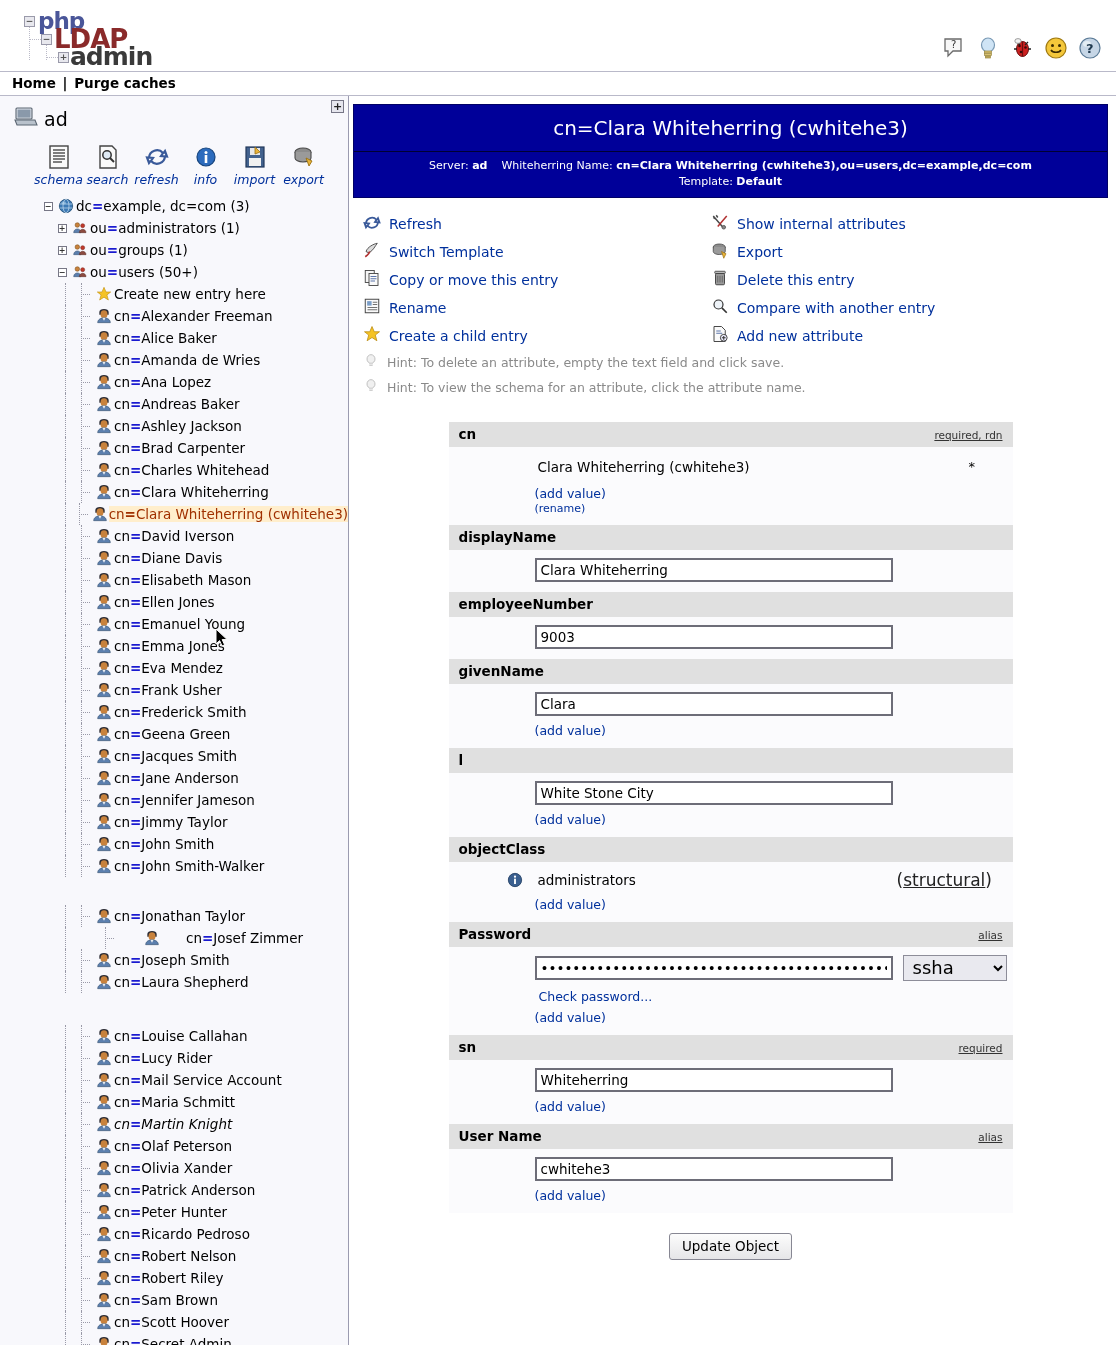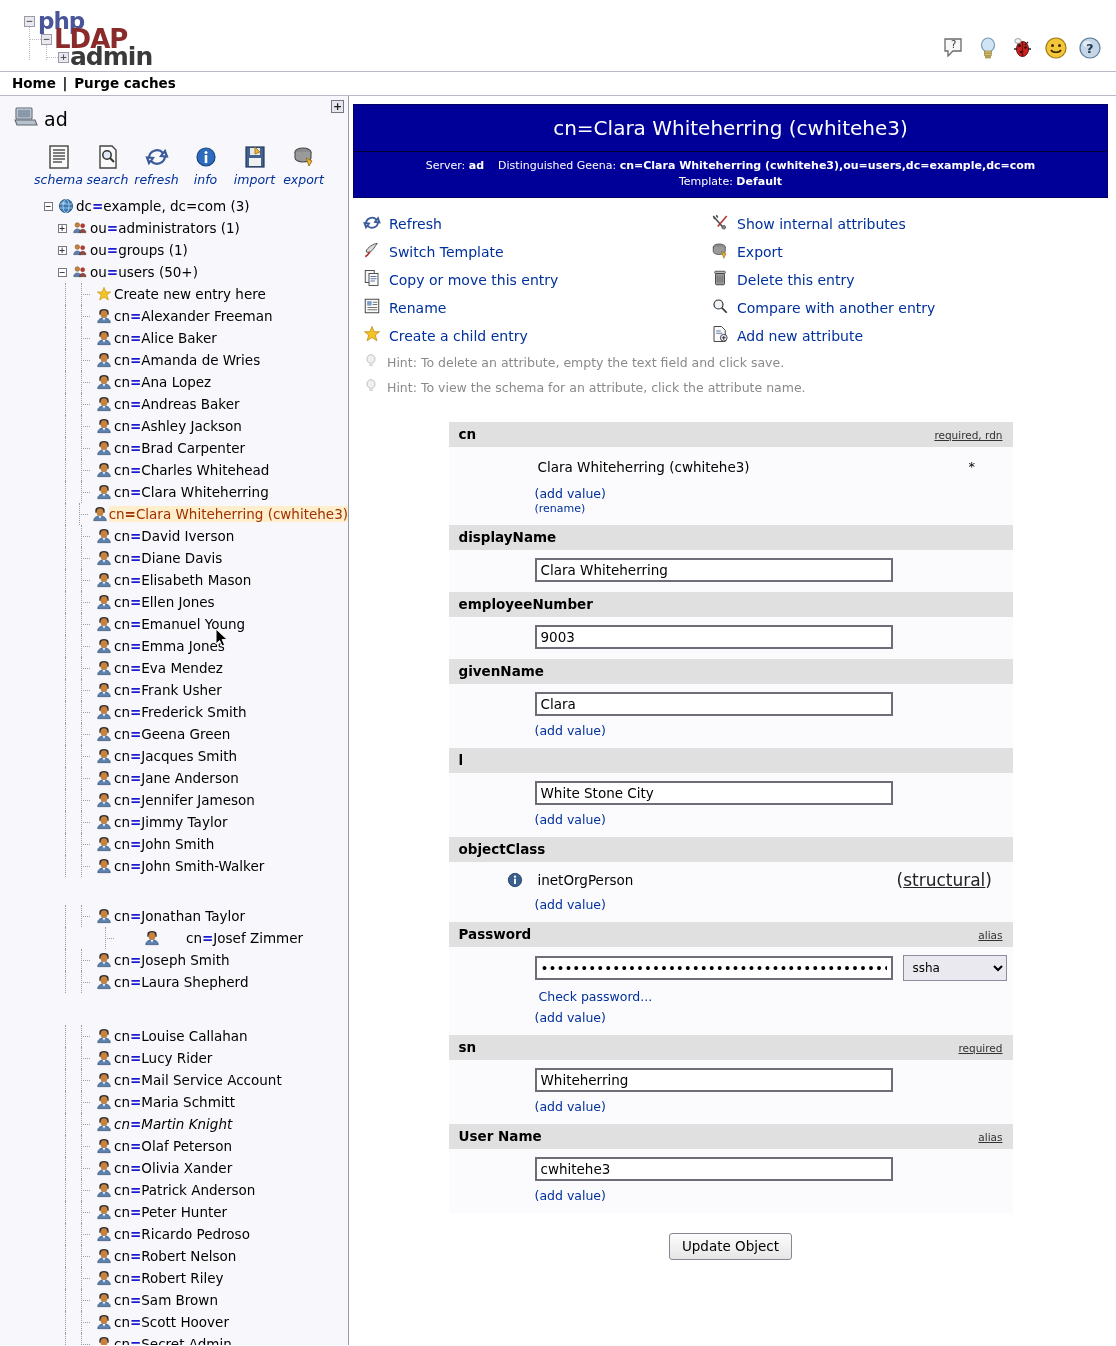--- a/index.html
+++ b/index.html
@@ -229,21 +229,21 @@
     padding-left: 86px; margin-top: 1px;
     font-size: 11px; color: #00309c; cursor: pointer;
   }
   .checkpw {
     padding-left: 90px; margin-top: 8px;
     font-size: 12.5px; color: #00309c; cursor: pointer;
   }
   select.enc {
     margin-left: 10px;
     font-family: "DejaVu Sans", "Liberation Sans", sans-serif;
-    font-size: 12px; height: 26px; width: 104px;
+    font-size: 18px; height: 26px; width: 104px;
     border: 1px solid #8d8d99; background: #e9e9ef;
     padding-left: 5px;
   }
   #update-wrap { text-align: center; margin-top: 20px; padding-bottom: 14px; }
   #update-btn {
     font-family: "DejaVu Sans", "Liberation Sans", sans-serif;
     font-size: 13.5px;
     padding: 4px 12px 5px 12px;
     border: 1px solid #878793;
     border-radius: 3px;
@@ -1084,21 +1084,21 @@
   </div>
 
   <div id="main">
 
     <div id="entry-header">
       <div id="entry-title">cn=Clara Whiteherring (cwhitehe3)</div>
       <div id="entry-sub">
         <span>Server:</span>
         <b>ad</b>
         &nbsp;&nbsp;
-        <span>Distinguished Geena:</span>
+        <span>Whiteherring Name:</span>
         <b>cn=Clara Whiteherring (cwhitehe3),ou=users,dc=example,dc=com</b>
         <br>
         <span>Template:</span>
         <b>Default</b>
       </div>
     </div>
 
     <div id="actions">
 
       <div class="action">
@@ -1301,21 +1301,21 @@
       </div>
       <div class="attr-body">
         <div class="attr-row withinfo">
           <span class="info-dot">
             <svg width="16" height="16" viewBox="0 0 24 24">
               <circle cx="12" cy="12" r="10" fill="#3a5f8f" stroke="#1d3a5e" stroke-width="1.2"></circle>
               <circle cx="12" cy="7" r="1.7" fill="#fff"></circle>
               <rect x="10.6" y="10" width="2.8" height="8" fill="#fff"></rect>
             </svg>
           </span>
-          <span class="ro-val">inetOrgPerson</span>
+          <span class="ro-val">administrators</span>
           <span class="struct">(<u>structural</u>)</span>
         </div>
         <div class="addval">(add value)</div>
       </div>
 
       <div class="attr-head">
         <span>Password</span>
         <span class="attr-flag">alias</span>
       </div>
       <div class="attr-body">

